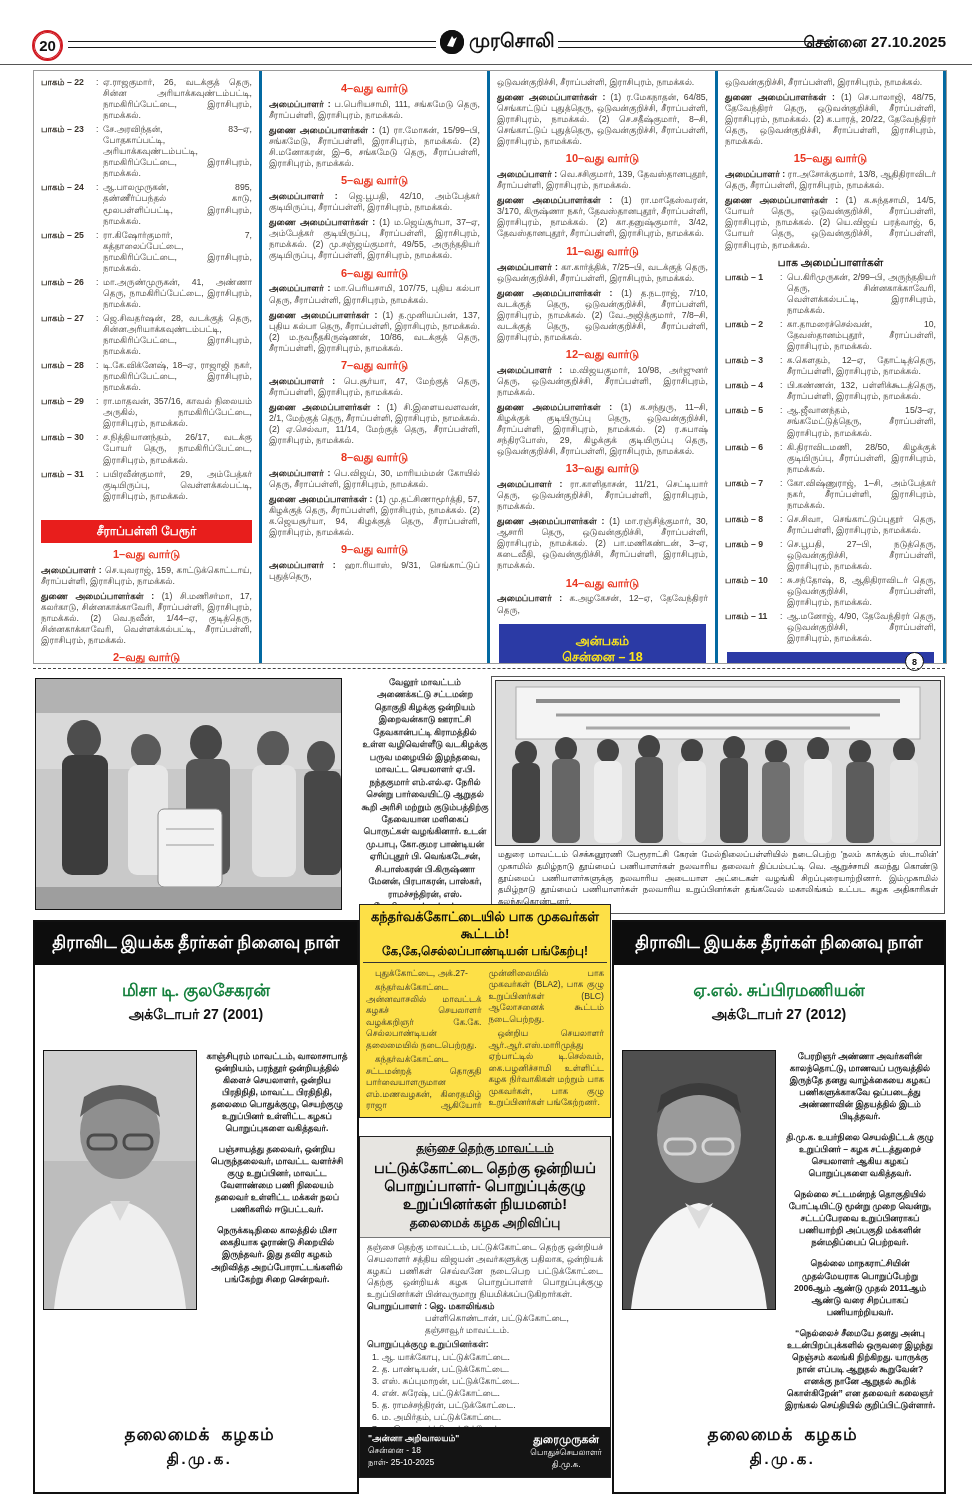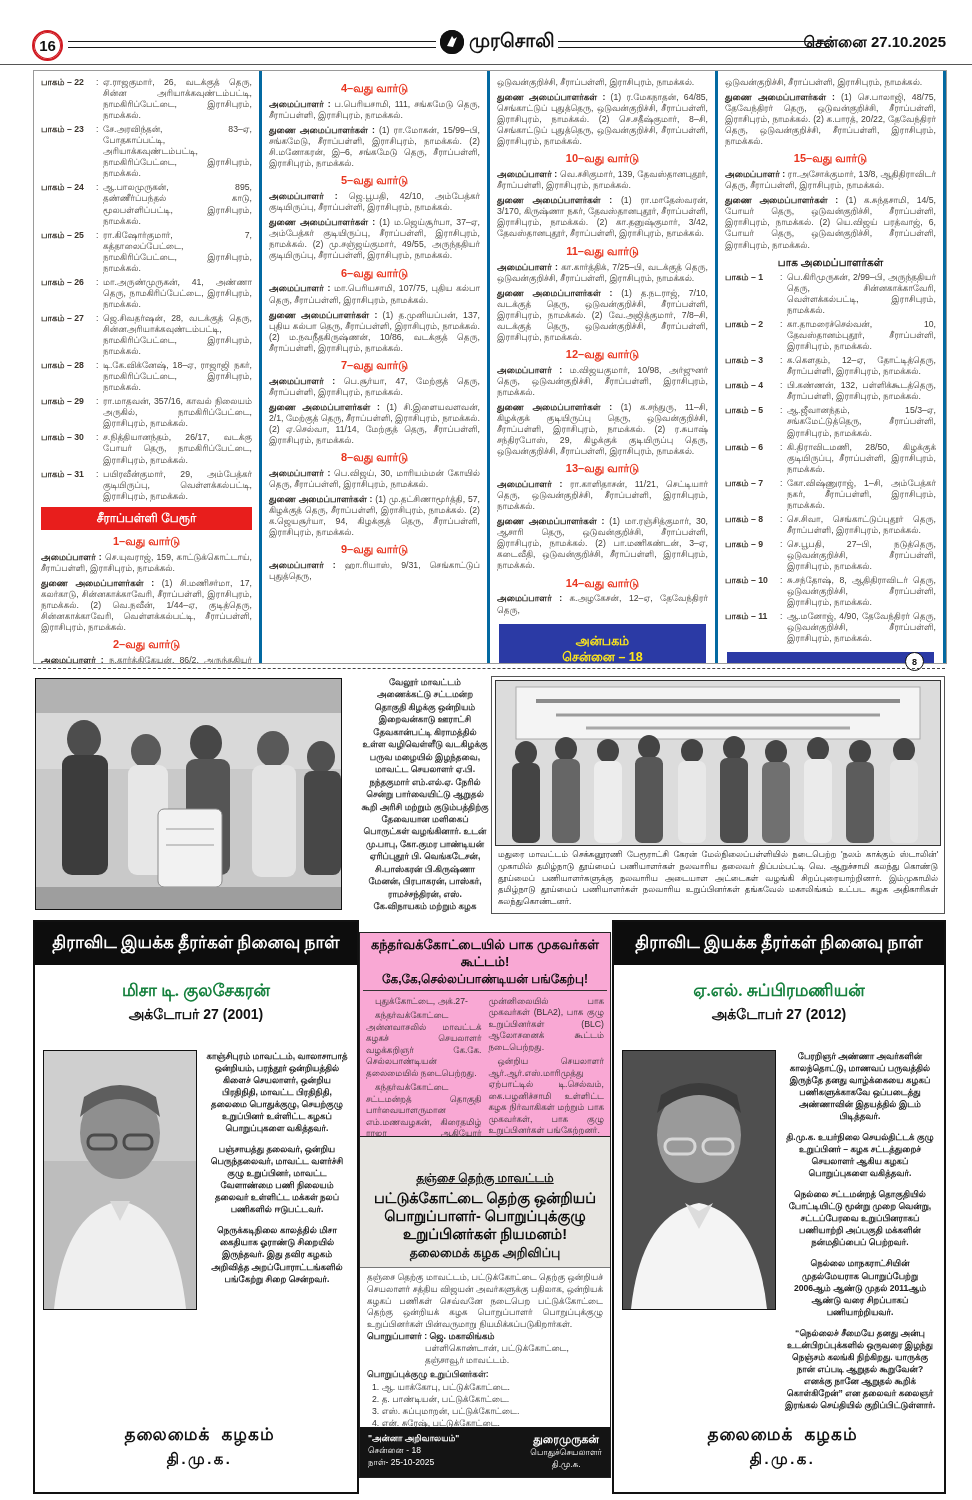--- a/index.html
+++ b/index.html
@@ -27,21 +27,21 @@
   .np-col:last-child{border-right:none;}
   .part-row{display:flex;gap:3px;margin:0 0 3px 0;}
   .part-label{flex:0 0 52px;font-weight:bold;color:#3c362e;}
   .part-colon{flex:0 0 4px;}
   .part-text{flex:1;}
   .entry{margin:0 0 4px 0;}
   .entry b{color:#2e2a24;}
   .ward-head{text-align:center;color:#e8351f;font-weight:bold;font-size:11px;margin:5px 0 3px 0;}
   .col-subhead{text-align:center;color:#1d1a16;font-weight:bold;font-size:10.5px;margin:5px 0 3px 0;}
   .town-banner{background:#e81e1c;color:#ffffff;font-weight:bold;font-size:12px;text-align:center;
-               padding:4px 2px;margin:5px 0 2px 0;}
+               padding:4px 2px;margin:18px 0 2px 0;}
   .blue-box{background:#2b3aa5;margin:8px 2px 2px 2px;padding:9px 6px;text-align:center;}
   .blue-box .bb{line-height:1.35;}
   .bb.y{color:#ffe81a;}
   .bb.lg{font-size:15px;font-weight:bold;}
   .bb.md{font-size:12.5px;font-weight:bold;}
   .ad-num{position:absolute;right:22px;bottom:-8px;width:17px;height:17px;border:1.5px solid #111;
           border-radius:50%;background:#fff;display:flex;align-items:center;justify-content:center;
           font-size:9px;font-weight:bold;color:#111;}
   
   .dash-sep{position:absolute;left:33px;top:668px;width:912px;border-top:1.5px dashed #444;}
@@ -66,32 +66,32 @@
   .memo-date{text-align:center;font-weight:bold;font-size:14px;color:#111;margin-bottom:12px;}
   .memo-mid{display:flex;padding:14px 8px 0 8px;gap:8px;}
   .memo-photo{flex:0 0 152px;height:258px;border:1.5px solid #111;background:#b9b9b9;overflow:hidden;}
   .memo-text{flex:1;font-size:8.6px;font-weight:bold;line-height:1.4;text-align:center;color:#222;}
   .memo-para{margin:0 0 9px 0;}
   .memo-footer{position:absolute;left:7px;right:0;bottom:22px;text-align:center;
                font-family:Liberation Mono, monospace;font-weight:bold;color:#111;}
   .memo-footer .f1{font-size:17px;letter-spacing:1px;}
   .memo-footer .f2{font-size:15px;margin-top:5px;}
   
-  .news1{position:absolute;left:359px;top:932px;width:250px;height:212px;border:1.5px solid #222;
-         background:#f9a8d4;overflow:hidden;}
+  .news1{position:absolute;left:359px;top:904px;width:250px;height:212px;border:1.5px solid #222;
+         background:#fde047;overflow:hidden;}
   .news1-h1{font-size:13px;font-weight:bold;text-align:center;color:#0d0d0d;margin:4px 3px 1px 3px;}
   .news1-h2{font-size:12px;font-weight:bold;text-align:center;color:#0d0d0d;margin:0 3px 3px 3px;
             border-bottom:1px solid #333;padding-bottom:3px;}
   .news1-body{column-count:2;column-gap:7px;column-rule:none;padding:2px 6px;font-size:8.7px;
               line-height:1.32;text-align:justify;color:#333;height:168px;overflow:hidden;}
   .news-para{margin:0 0 3px 0;text-indent:9px;}
   .news2{position:absolute;left:359px;top:1136px;width:250px;height:340px;border:1.5px solid #222;
          background:#fff;overflow:hidden;}
   .news2-head{background:#e7e5e1;text-align:center;padding:4px 2px 5px 2px;border-bottom:1px solid #777;}
-  .n2h1{font-size:12px;font-weight:bold;text-decoration:underline;color:#111;margin-top:30px;}
+  .n2h1{font-size:12px;font-weight:bold;text-decoration:underline;color:#111;}
   .n2h2{font-size:14.5px;font-weight:bold;color:#0a0a0a;line-height:1.25;margin-top:3px;}
   .n2h3{font-size:12.5px;font-weight:bold;color:#111;margin-top:3px;}
   .news2-body{padding:4px 7px 0 7px;font-size:8.7px;line-height:1.33;text-align:justify;color:#333;}
   .n2-officer{padding:1px 7px;font-size:8.7px;line-height:1.35;color:#333;}
   .n2-officer b{color:#222;}
   .n2-addr{padding-left:58px;}
   .n2-listhead{padding:2px 7px 0 7px;font-size:8.7px;font-weight:bold;color:#333;}
   .n2-list{padding:1px 7px 3px 12px;font-size:8.7px;line-height:1.38;color:#333;}
   .list-line{margin:0;}
   .news2-footer{position:absolute;left:0;right:0;bottom:0;background:#141414;color:#fff;
@@ -100,21 +100,21 @@
   .n2f-left .b{font-weight:bold;}
   .n2f-right{text-align:center;font-size:8.5px;line-height:1.4;}
   .n2f-right .b{font-weight:bold;font-size:11px;}
 </style>
 </head>
 <body>
 
 <div class="page">
 
   <div class="hdr">
-    <div class="pagenum">16</div>
+    <div class="pagenum">20</div>
     <div class="dbl l"></div>
     <div class="masthead">
       <span class="mast-logo">
         <svg width="24" height="24" viewBox="0 0 24 24">
             <circle cx="12" cy="12" r="12" fill="#111"></circle>
             <path d="M7 16 L12 6 L14 9 L17 7 L13 17 Z" fill="#fff"></path>
           </svg>
       </span>
       <span class="mast-title">முரசொலி</span>
     </div>

